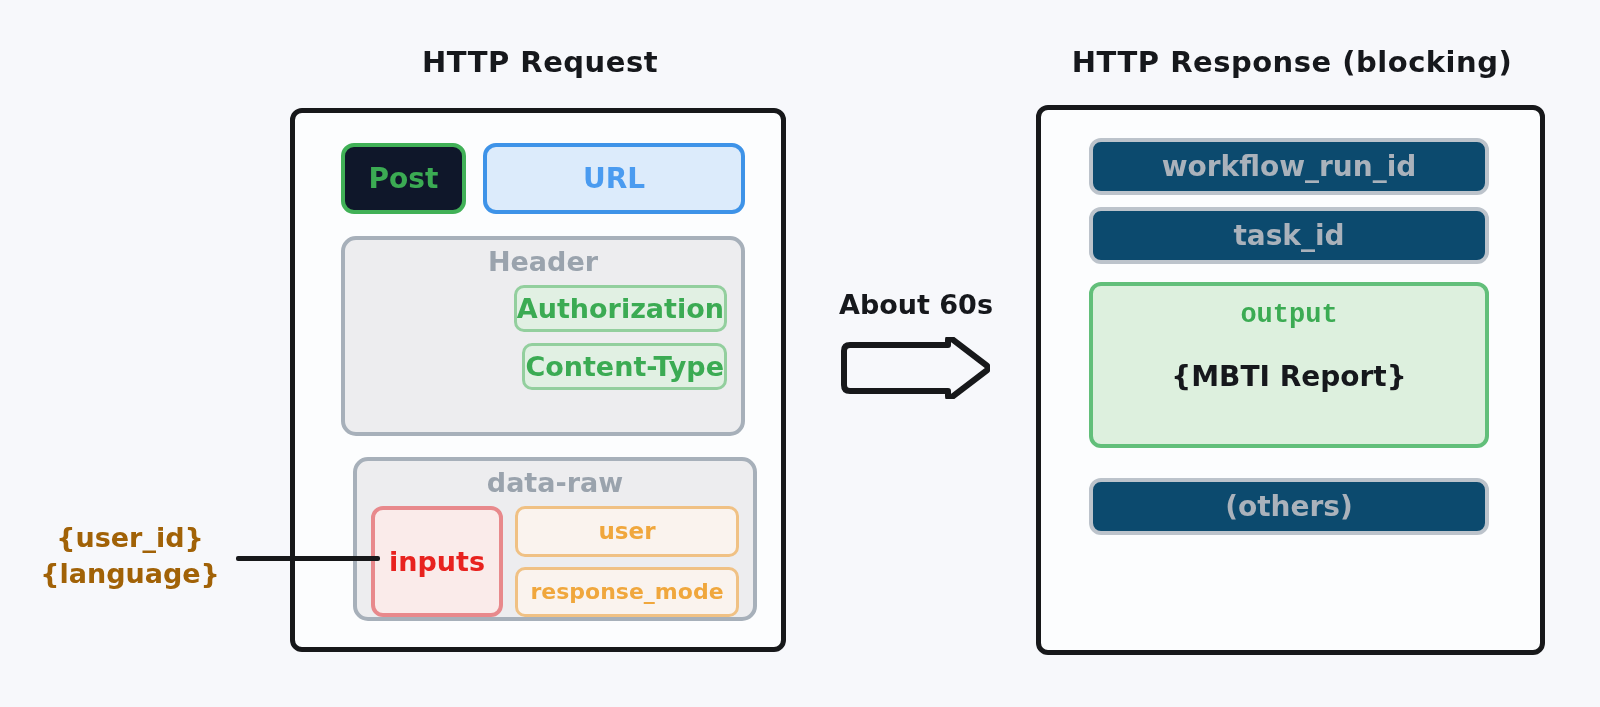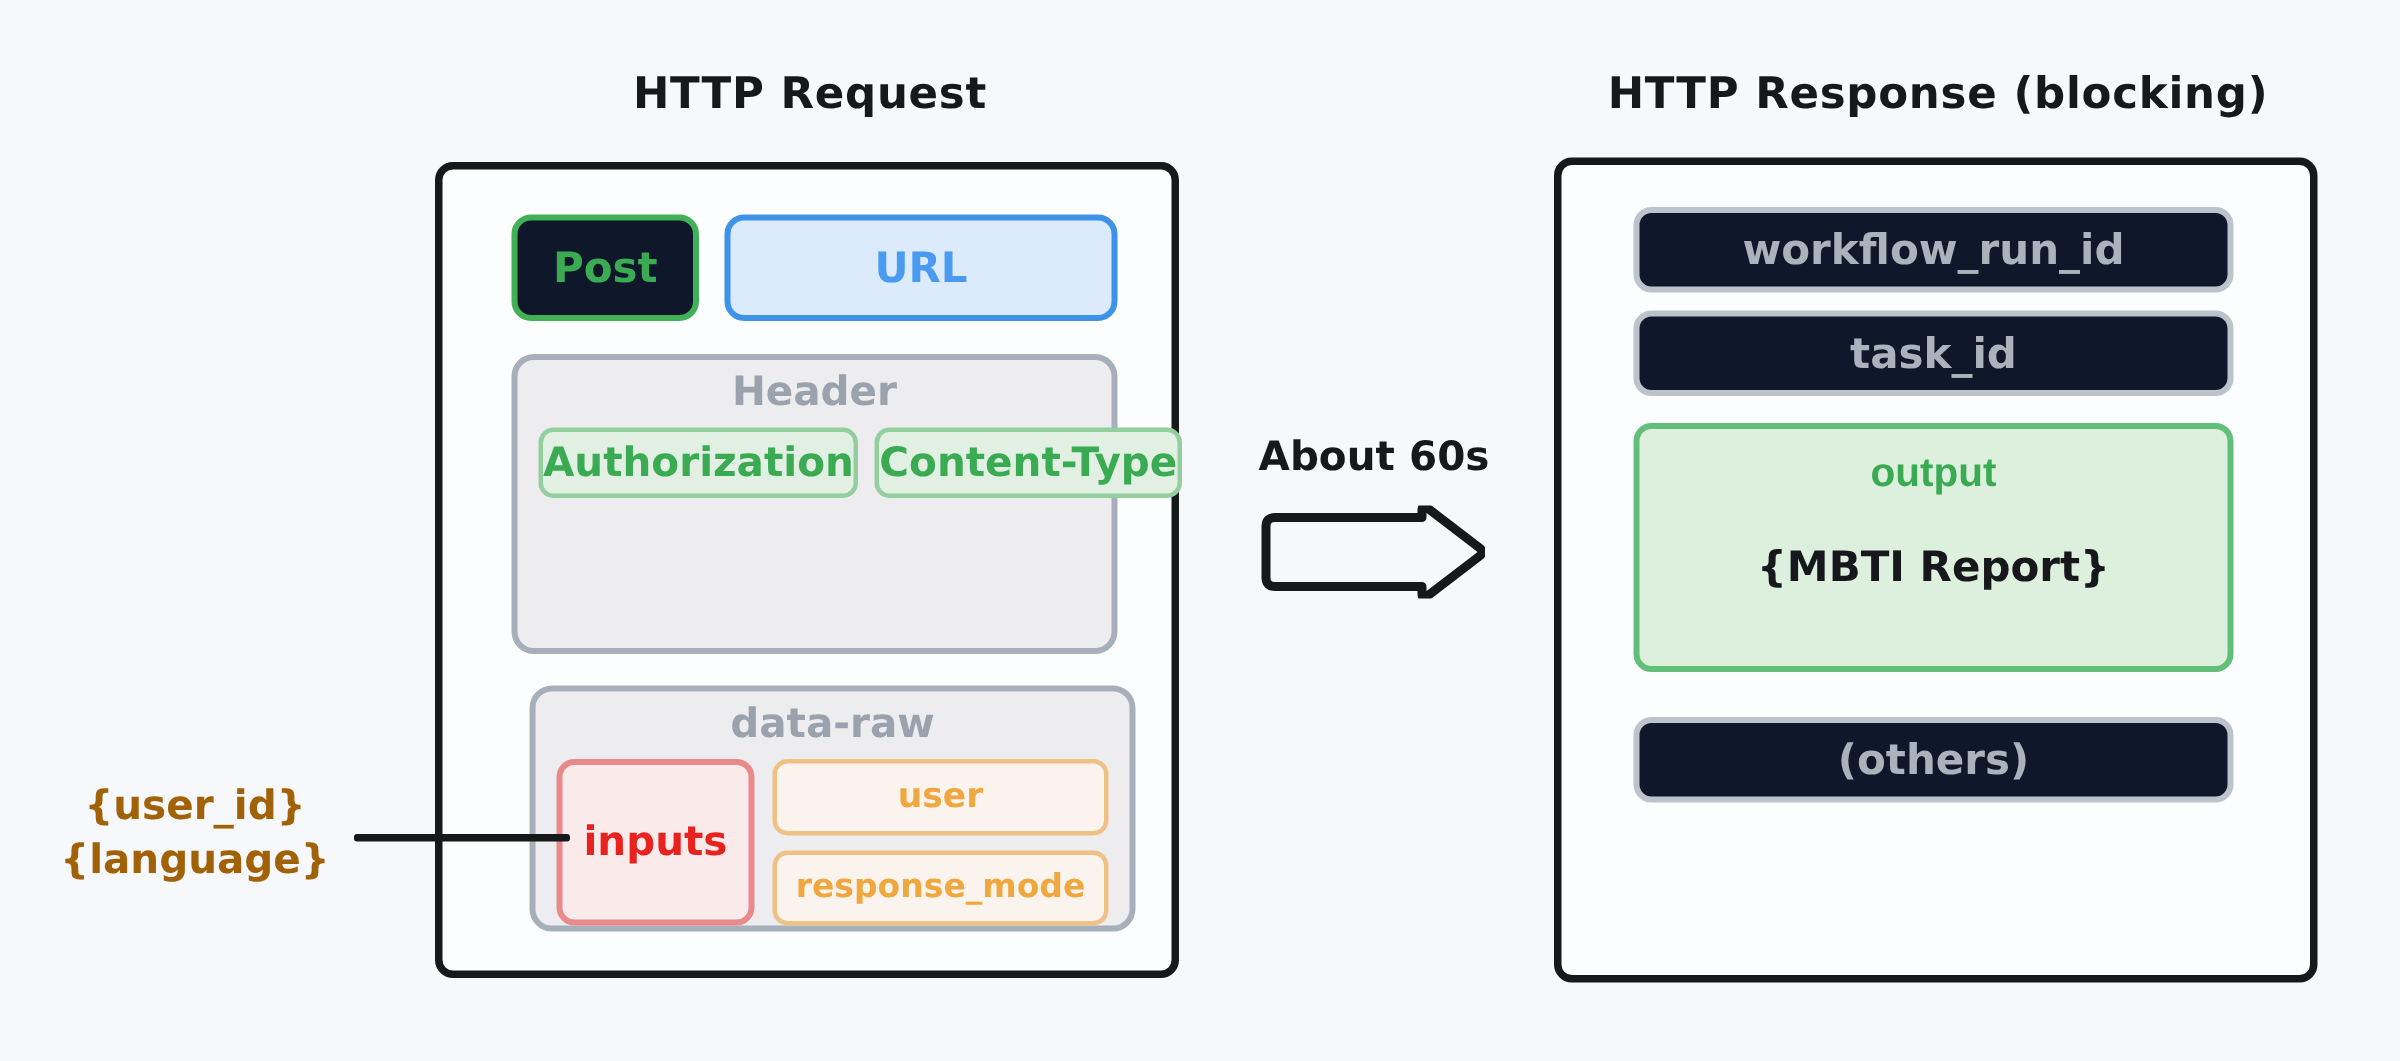--- a/index.html
+++ b/index.html
@@ -106,21 +106,23 @@
   }
   #group-header  { left: 46px; top: 123px; width: 404px; height: 200px; }
   #group-dataraw { left: 58px; top: 344px; width: 404px; height: 164px; }
 
   #group-header .group-title  { margin: 6px 0 8px; }
   #group-dataraw .group-title { margin: 6px 0 8px; }
 
   .header-items {
     padding: 0 14px;
     display: flex;
+    flex-direction: column;
     gap: 11px;
+    align-items: flex-end;
   }
   .chip-green-soft {
     height: 47px;
     background: #e1f0e3;
     border: 3px solid #93cf9e;
     color: #3bab53;
     font-size: 27px;
     border-radius: 10px;
   }
 
@@ -160,38 +162,38 @@
   .resp-stack {
     position: absolute;
     left: 48px;
     top: 28px;
     width: 400px;
     display: flex;
     flex-direction: column;
   }
   .chip-grey {
     height: 57px;
-    background: #0f172a;
+    background: #0c4a6e;
     border: 4px solid #bcc3cb;
     color: #aab2bb;
     font-size: 28px;
     border-radius: 12px;
   }
   .chip-output {
     height: 166px;
     background: #ddf0de;
     border: 4px solid #62bf7a;
     border-radius: 12px;
     flex-direction: column;
     justify-content: flex-start;
     padding-top: 14px;
     box-sizing: border-box;
   }
   .output-label {
-    font-family: Liberation Sans, sans-serif;
+    font-family: Liberation Mono, monospace;
     font-weight: bold;
     font-size: 27px;
     color: #3bab53;
   }
   .output-value {
     font-family: "DejaVu Sans", sans-serif;
     font-weight: bold;
     font-size: 28px;
     color: #16181c;
     margin-top: 30px;

